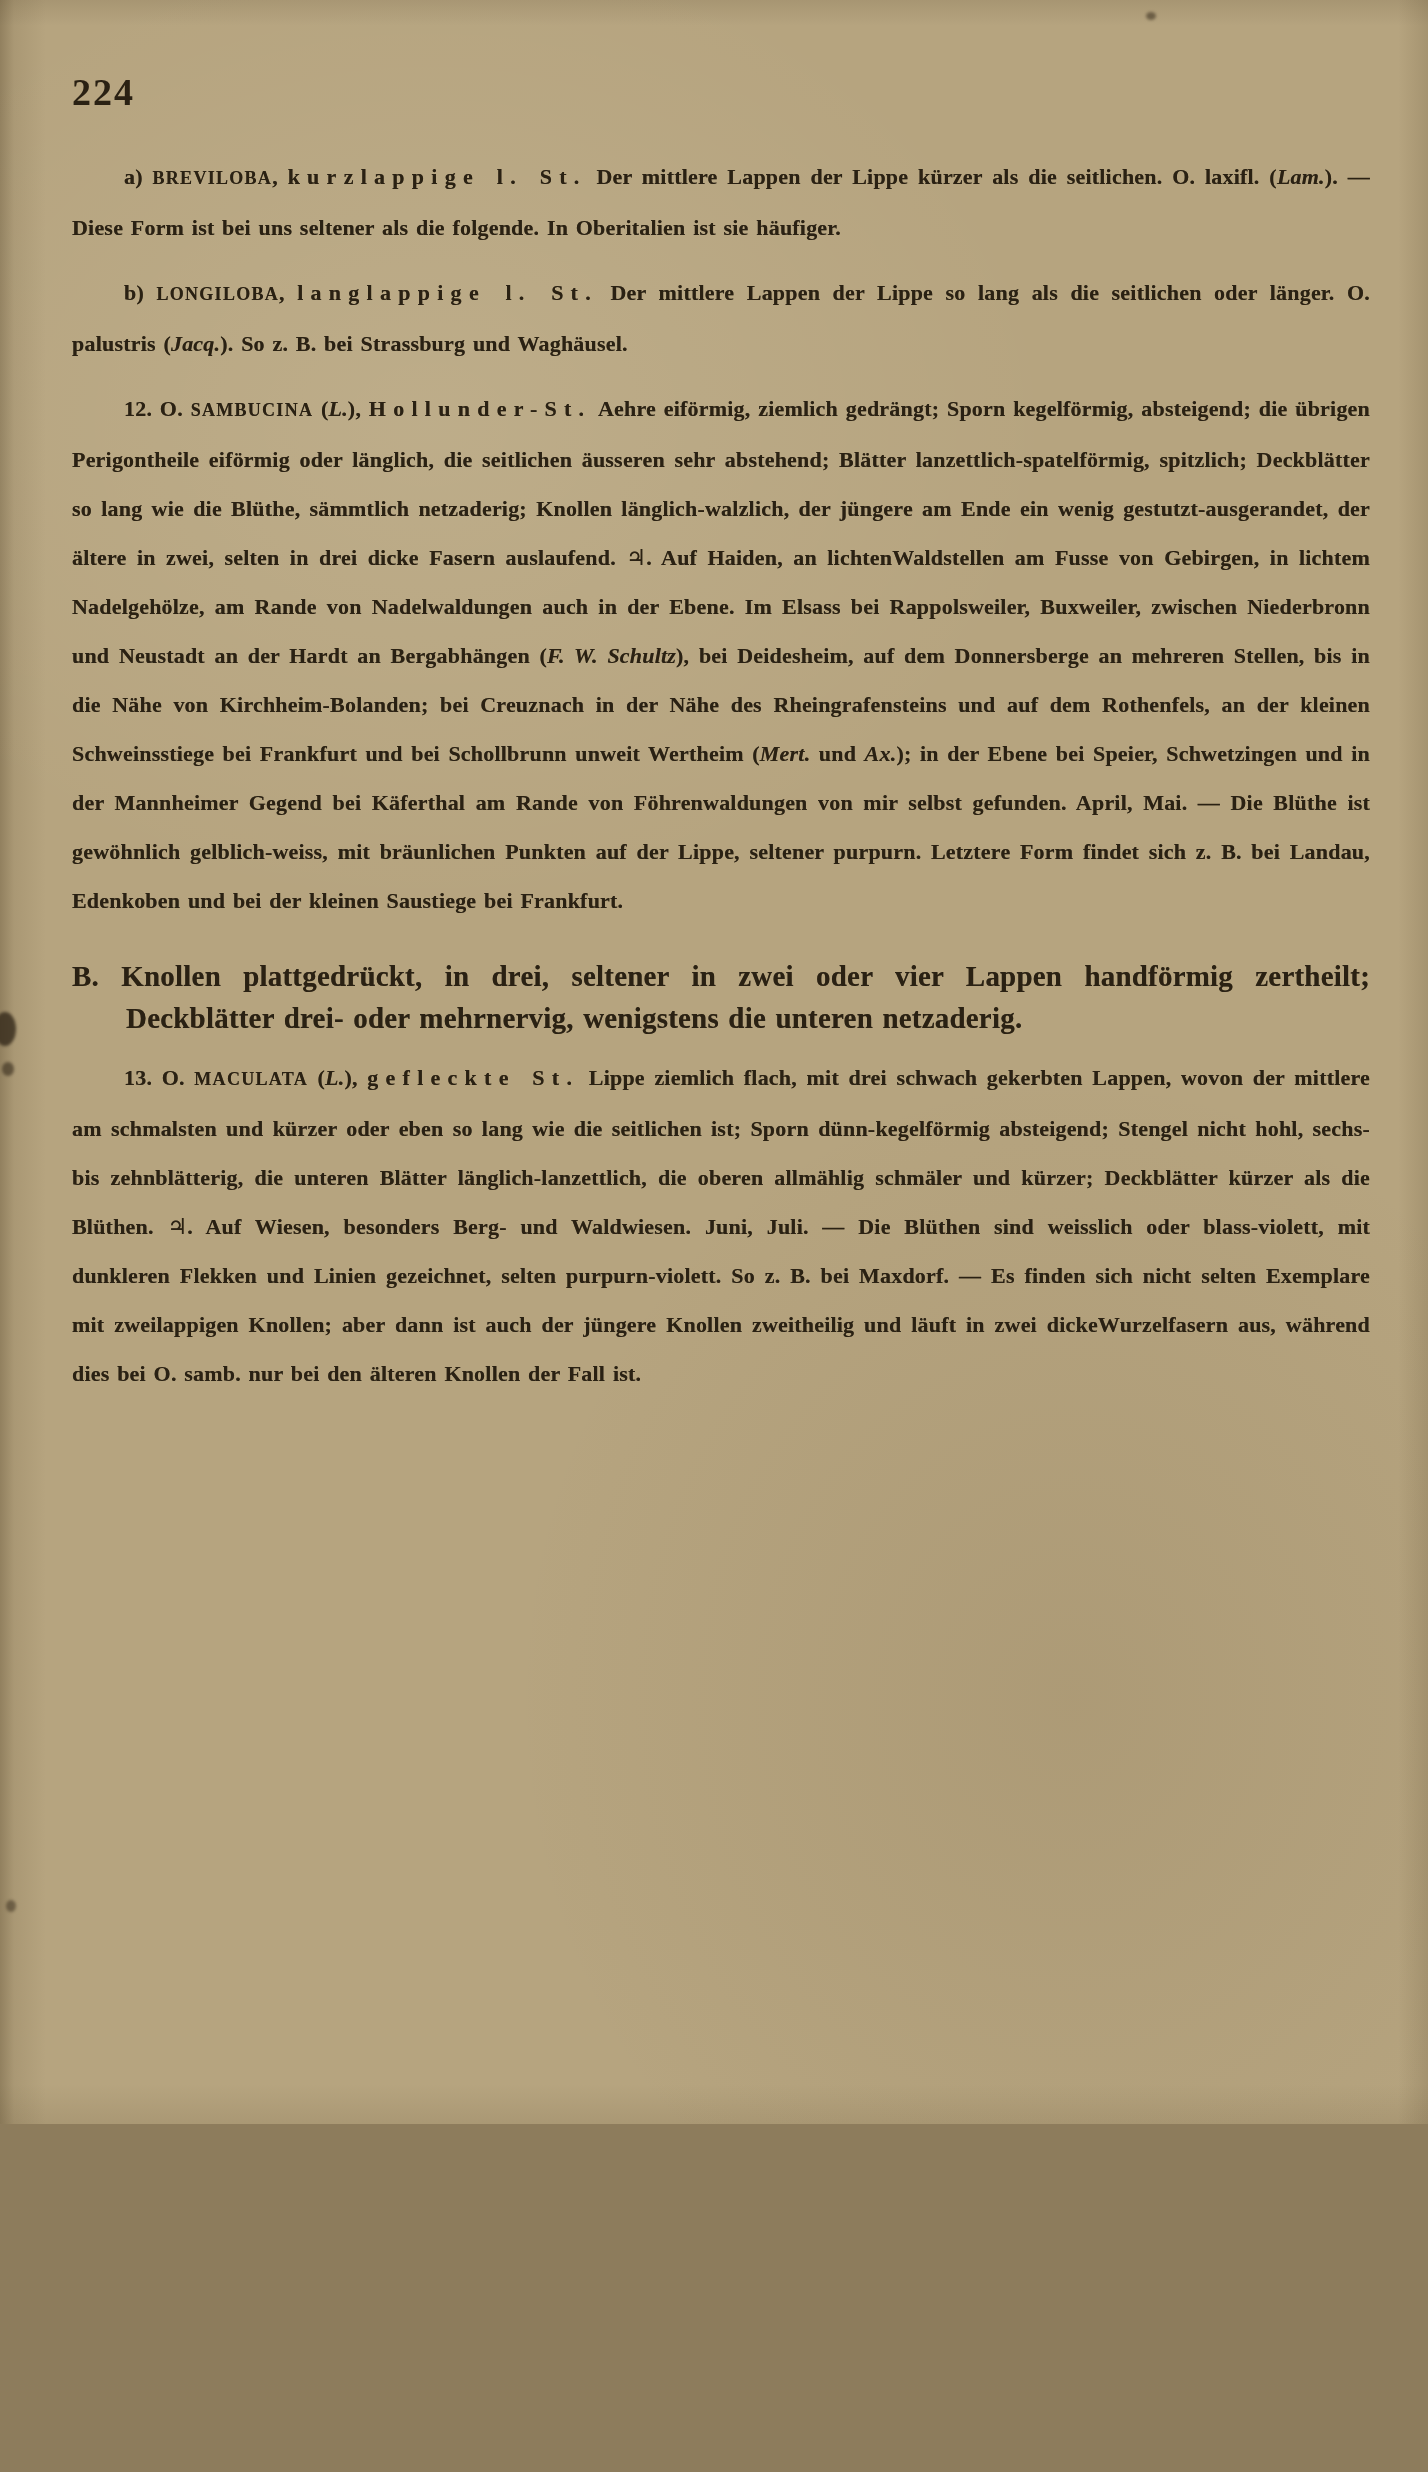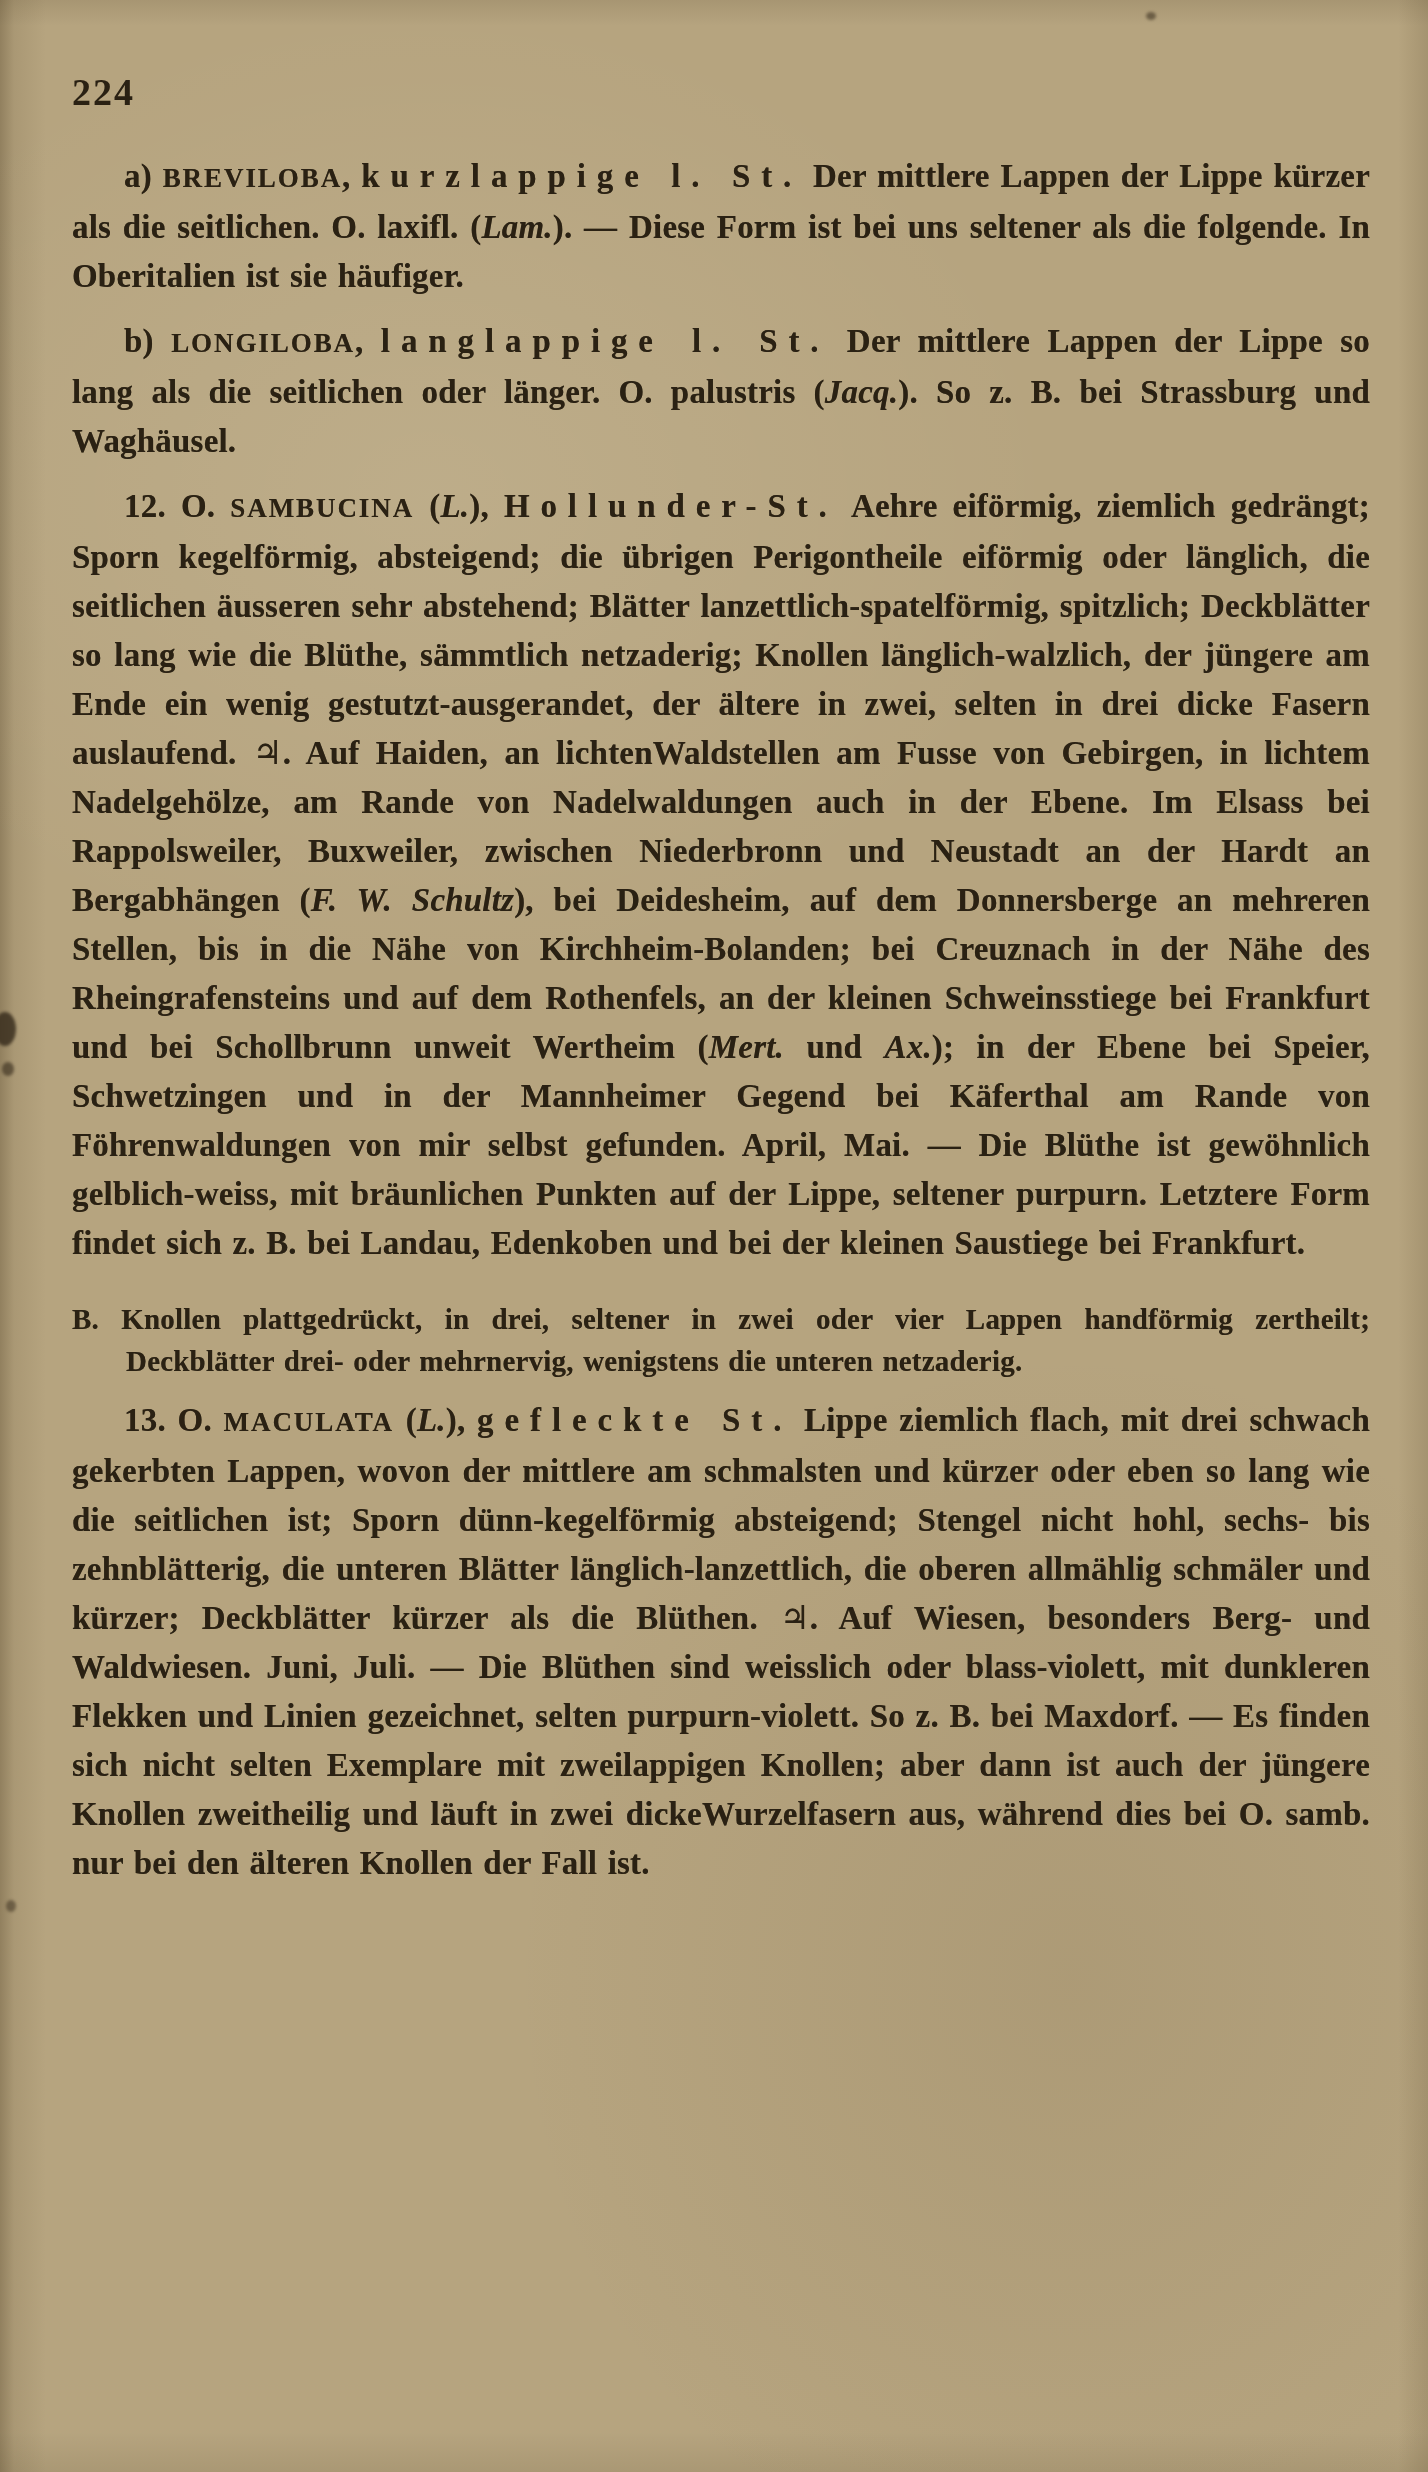--- a/index.html
+++ b/index.html
@@ -7,21 +7,21 @@
     --ink:#2a2113;
   }
   html,body{margin:0;padding:0;}
   body{
     width:1428px;height:2472px;
     background:#8d7c5c;
     font-family:"Liberation Serif","DejaVu Serif",serif;
   }
   .page{
     position:relative;
-    width:1428px;height:2472px;
+    width:1428px;height:2124px;
     overflow:hidden;
     background-color:var(--paper);
     background-image:
       radial-gradient(ellipse 900px 700px at 30% 20%, rgba(255,250,230,0.10), rgba(0,0,0,0) 70%),
       radial-gradient(ellipse 800px 900px at 75% 80%, rgba(90,70,40,0.10), rgba(0,0,0,0) 70%),
       linear-gradient(to right, rgba(60,45,20,0.30) 0px, rgba(60,45,20,0.10) 14px, rgba(0,0,0,0) 46px),
       linear-gradient(to left, rgba(60,45,20,0.14) 0px, rgba(0,0,0,0) 30px),
       linear-gradient(to bottom, rgba(60,45,20,0.12) 0px, rgba(0,0,0,0) 26px),
       linear-gradient(to top, rgba(60,45,20,0.10) 0px, rgba(0,0,0,0) 40px);
     color:var(--ink);
@@ -39,21 +39,21 @@
     position:absolute;left:0;top:6px;
     font-size:38px;font-weight:bold;letter-spacing:2px;
   }
   .page-title{
     text-align:center;
     font-size:40px;font-weight:bold;
     letter-spacing:9px;
   }
   .para{
     margin:0 0 14px 0;
-    font-size:33px;
+    font-size:22px;
     line-height:49px;
     font-weight:bold;
     text-align:justify;
     word-spacing:2px;
     letter-spacing:0.2px;
     text-shadow:0 0 0.5px rgba(42,33,19,0.55);
   }
   .para.indent{text-indent:52px;}
   .para.space-before{margin-top:16px;}
   .para.note{

